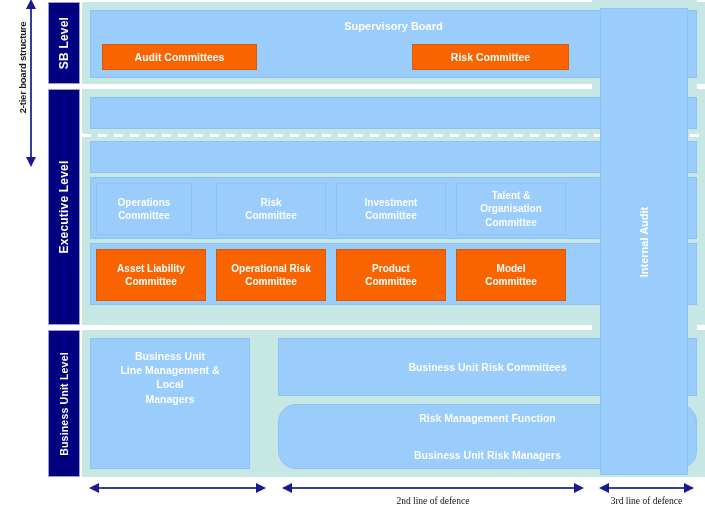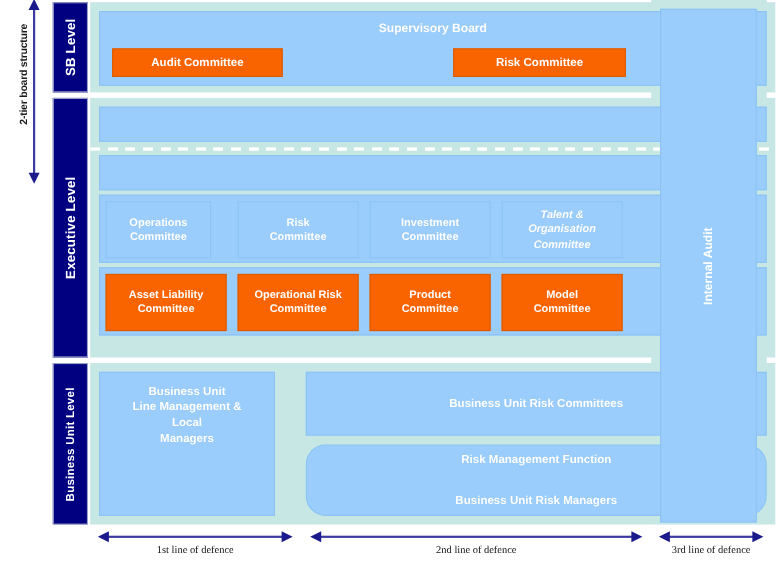--- a/index.html
+++ b/index.html
@@ -296,21 +296,21 @@
 
   <div class="band" style="top:2px; height:82px;">
     <div class="band-tab">
       <span>SB Level</span>
     </div>
     <div class="band-body">
       <div class="box blue" id="sb-board">
         <span>Supervisory Board</span>
       </div>
       <div class="box orange" id="audit-committee">
-        <span>Audit Committee</span>
+        <span>Audit Committees</span>
       </div>
       <div class="box orange" id="risk-committee-sb">
         <span>Risk Committee</span>
       </div>
     </div>
   </div>
 
   <div class="band" style="top:89px; height:236px;">
     <div class="band-tab">
       <span>Executive Level</span>
@@ -330,21 +330,21 @@
       <div class="exec-row" id="exec-row-1">
         <div class="box blue exec-cell" style="left:5px;  width:96px;">
           <span class="ml">Operations<br>Committee</span>
         </div>
         <div class="box blue exec-cell" style="left:125px; width:110px;">
           <span class="ml">Risk<br>Committee</span>
         </div>
         <div class="box blue exec-cell" style="left:245px; width:110px;">
           <span class="ml">Investment<br>Committee</span>
         </div>
-        <div class="box blue exec-cell" style="left:365px; width:110px;font-style:italic;">
+        <div class="box blue exec-cell" style="left:365px; width:110px;">
           <span class="ml">Talent &amp;<br>Organisation<br>Committee</span>
         </div>
       </div>
 
       <div class="exec-row" id="exec-row-2">
         <div class="box orange exec-cell" style="left:5px;  width:110px;">
           <span class="ml">Asset Liability<br>Committee</span>
         </div>
         <div class="box orange exec-cell" style="left:125px; width:110px;justify-content:center;">
           <span class="ml">Operational Risk<br>Committee</span>
@@ -378,21 +378,20 @@
     </div>
   </div>
 
   <div id="internal-audit-col">
     <span>Internal Audit</span>
   </div>
 
   <div id="defence-legend">
     <div class="defence" id="defence-1">
       <div class="arrow"></div>
-      <div class="cap">1st line of defence</div>
     </div>
     <div class="defence" id="defence-2">
       <div class="arrow"></div>
       <div class="cap">2nd line of defence</div>
     </div>
     <div class="defence" id="defence-3">
       <div class="arrow"></div>
       <div class="cap">3rd line of defence</div>
     </div>
   </div>

